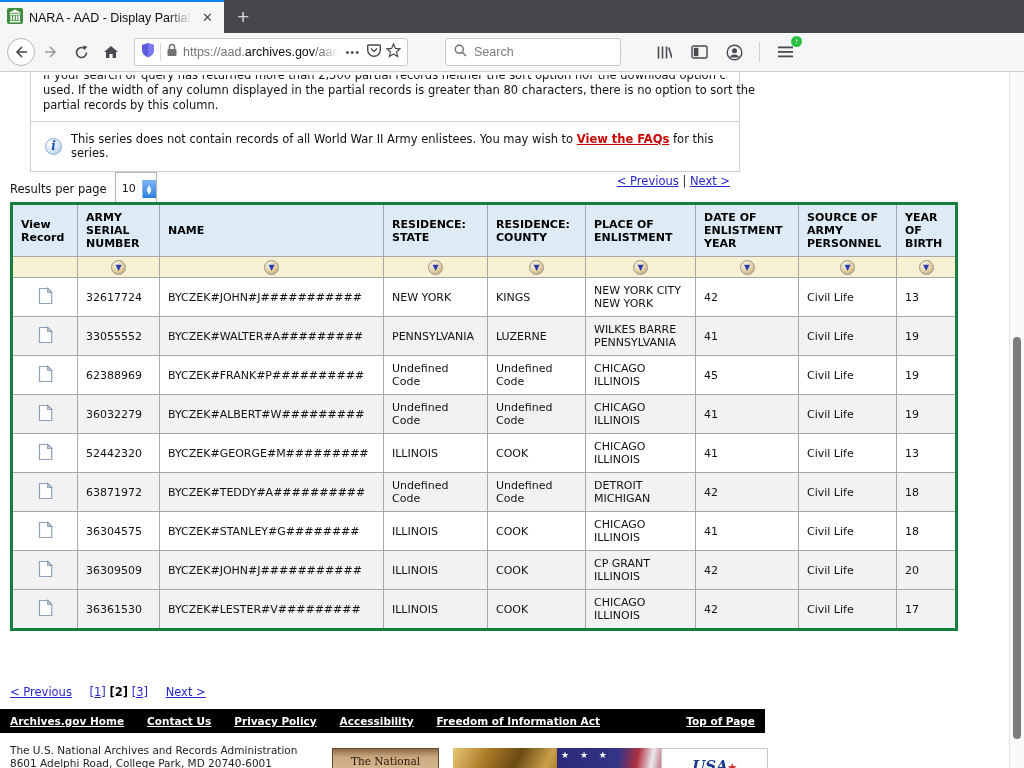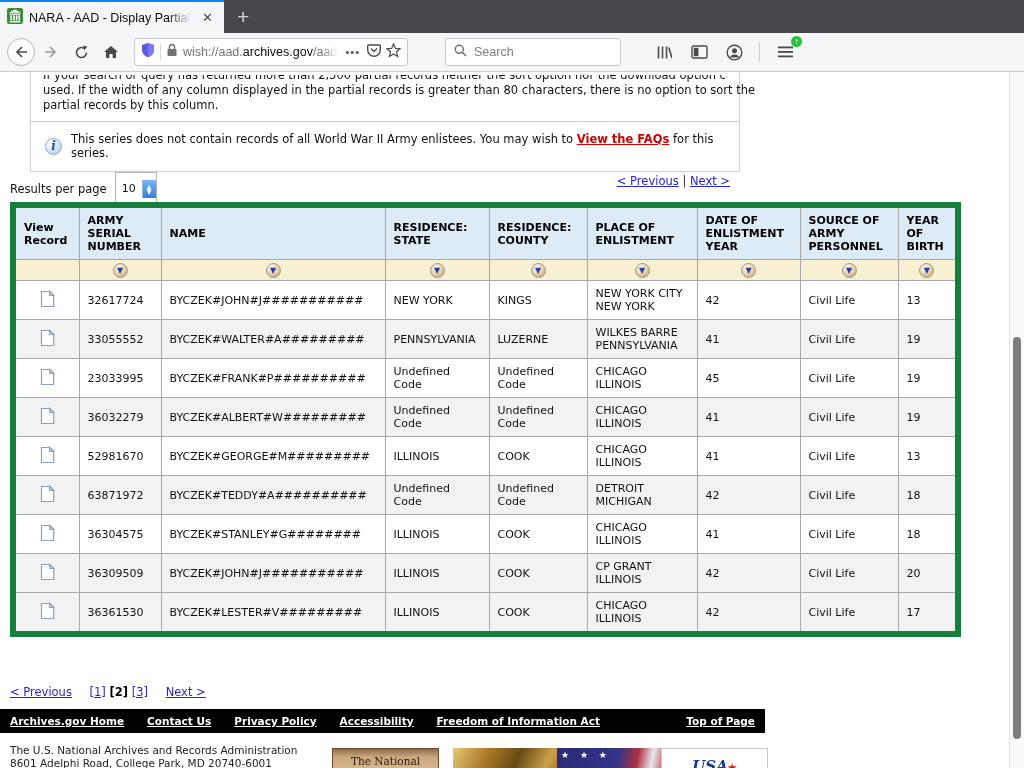--- a/index.html
+++ b/index.html
@@ -72,21 +72,21 @@
   .stepper { width:14px; height:18px; background:linear-gradient(#7db6f5,#2f7fe0);
     border-left:1px solid #9cb8d8; display:flex; flex-direction:column;
     align-items:center; justify-content:center; color:#fff; }
   .stepper span { font-size:6px; line-height:5px; }
 
   .pager-top { position:absolute; top:102px; left:540px; width:190px; text-align:right;
     font-size:11.5px; color:#333; }
 
   .tablewrap { position:absolute; top:130px; left:10px; }
   table.recs { border-collapse:collapse; table-layout:fixed; width:945px;
-    border:6px solid #15803d; font-size:11px; }
+    border:3px solid #15803d; font-size:11px; }
   table.recs th, table.recs td { border:1px solid #a8a8a8; }
   table.recs th { background:#dcebf6; text-align:left; vertical-align:middle;
     padding:6px 6px 6px 8px; font-size:11px; line-height:13px; color:#000; }
   tr.sortrow td { background:#f7f0d2; height:21px; text-align:center; padding:2px 0; }
   .sortbtn { display:inline-block; width:15px; height:15px; border-radius:50%;
     background:radial-gradient(circle at 35% 28%, #fdf7e8 0%, #e3cf9e 55%, #b79464 100%);
     border:1px solid #9b9b97; color:#2b3ab0; font-size:8px; line-height:14px;
     text-align:center; }
   table.recs td.cell { background:#fff; vertical-align:middle; padding:6px 8px;
     line-height:13px; }
@@ -180,21 +180,21 @@
           <path d="M7 1 L13 3 V7.5 C13 11.5 10.5 14 7 15.2 Z" fill="#7a7af0"></path>
         </svg>
     </span>
     <span class="urlsep"></span>
     <span>
       <svg width="12" height="14" viewBox="0 0 12 14">
           <rect x="1.5" y="6" width="9" height="7" rx="1" fill="#737373"></rect>
           <path d="M3.5 6 V4 a2.5 2.5 0 0 1 5 0 V6" stroke="#737373" stroke-width="1.5" fill="none"></path>
         </svg>
     </span>
-    <span class="urltext"><span class="urldim">wish://aad.</span><span class="urlmain">archives.gov</span><span class="urldim">/aad/display-partial-records.jsp</span></span>
+    <span class="urltext"><span class="urldim">https://aad.</span><span class="urlmain">archives.gov</span><span class="urldim">/aad/display-partial-records.jsp</span></span>
     <span class="dots">•••</span>
     <span>
       <svg width="14" height="14" viewBox="0 0 14 14">
           <path d="M1.5 2 h11 a0.8 0.8 0 0 1 0.8 0.8 V7 a6.3 6.3 0 0 1 -12.6 0 V2.8 A0.8 0.8 0 0 1 1.5 2 Z" fill="none" stroke="#4a4a4f" stroke-width="1.4"></path>
           <path d="M4 5.5 L7 8.5 L10 5.5" stroke="#4a4a4f" stroke-width="1.4" fill="none"></path>
         </svg>
     </span>
     <span>
       <svg width="15" height="15" viewBox="0 0 15 15">
           <polygon points="7.5,1 9.4,5.4 14,5.8 10.5,8.8 11.6,13.4 7.5,10.9 3.4,13.4 4.5,8.8 1,5.8 5.6,5.4" fill="none" stroke="#4a4a4f" stroke-width="1.2"></polygon>
@@ -339,21 +339,21 @@
             <td class="cell">WILKES BARRE PENNSYLVANIA</td>
             <td class="cell">41</td>
             <td class="cell">Civil Life</td>
             <td class="cell">19</td>
           </tr>
           <tr>
             <td class="cell viewcell"><svg class="docicon" width="15" height="18" viewBox="0 0 15 18">
                 <path d="M1.5 1.5 h8.2 l4 4 v11 h-12.2 z" fill="#fff" stroke="#8fa0b8" stroke-width="1.2"></path>
                 <path d="M9.7 1.5 l4 4 h-4 z" fill="#dbe5f1" stroke="#8fa0b8" stroke-width="1.2"></path>
               </svg></td>
-            <td class="cell">23033995</td>
+            <td class="cell">62388969</td>
             <td class="cell">BYCZEK#FRANK#P##########</td>
             <td class="cell">Undefined Code</td>
             <td class="cell">Undefined Code</td>
             <td class="cell">CHICAGO ILLINOIS</td>
             <td class="cell">45</td>
             <td class="cell">Civil Life</td>
             <td class="cell">19</td>
           </tr>
           <tr class="even">
             <td class="cell viewcell"><svg class="docicon" width="15" height="18" viewBox="0 0 15 18">
@@ -367,21 +367,21 @@
             <td class="cell">CHICAGO ILLINOIS</td>
             <td class="cell">41</td>
             <td class="cell">Civil Life</td>
             <td class="cell">19</td>
           </tr>
           <tr>
             <td class="cell viewcell"><svg class="docicon" width="15" height="18" viewBox="0 0 15 18">
                 <path d="M1.5 1.5 h8.2 l4 4 v11 h-12.2 z" fill="#fff" stroke="#8fa0b8" stroke-width="1.2"></path>
                 <path d="M9.7 1.5 l4 4 h-4 z" fill="#dbe5f1" stroke="#8fa0b8" stroke-width="1.2"></path>
               </svg></td>
-            <td class="cell">52981670</td>
+            <td class="cell">52442320</td>
             <td class="cell">BYCZEK#GEORGE#M#########</td>
             <td class="cell">ILLINOIS</td>
             <td class="cell">COOK</td>
             <td class="cell">CHICAGO ILLINOIS</td>
             <td class="cell">41</td>
             <td class="cell">Civil Life</td>
             <td class="cell">13</td>
           </tr>
           <tr class="even">
             <td class="cell viewcell"><svg class="docicon" width="15" height="18" viewBox="0 0 15 18">

